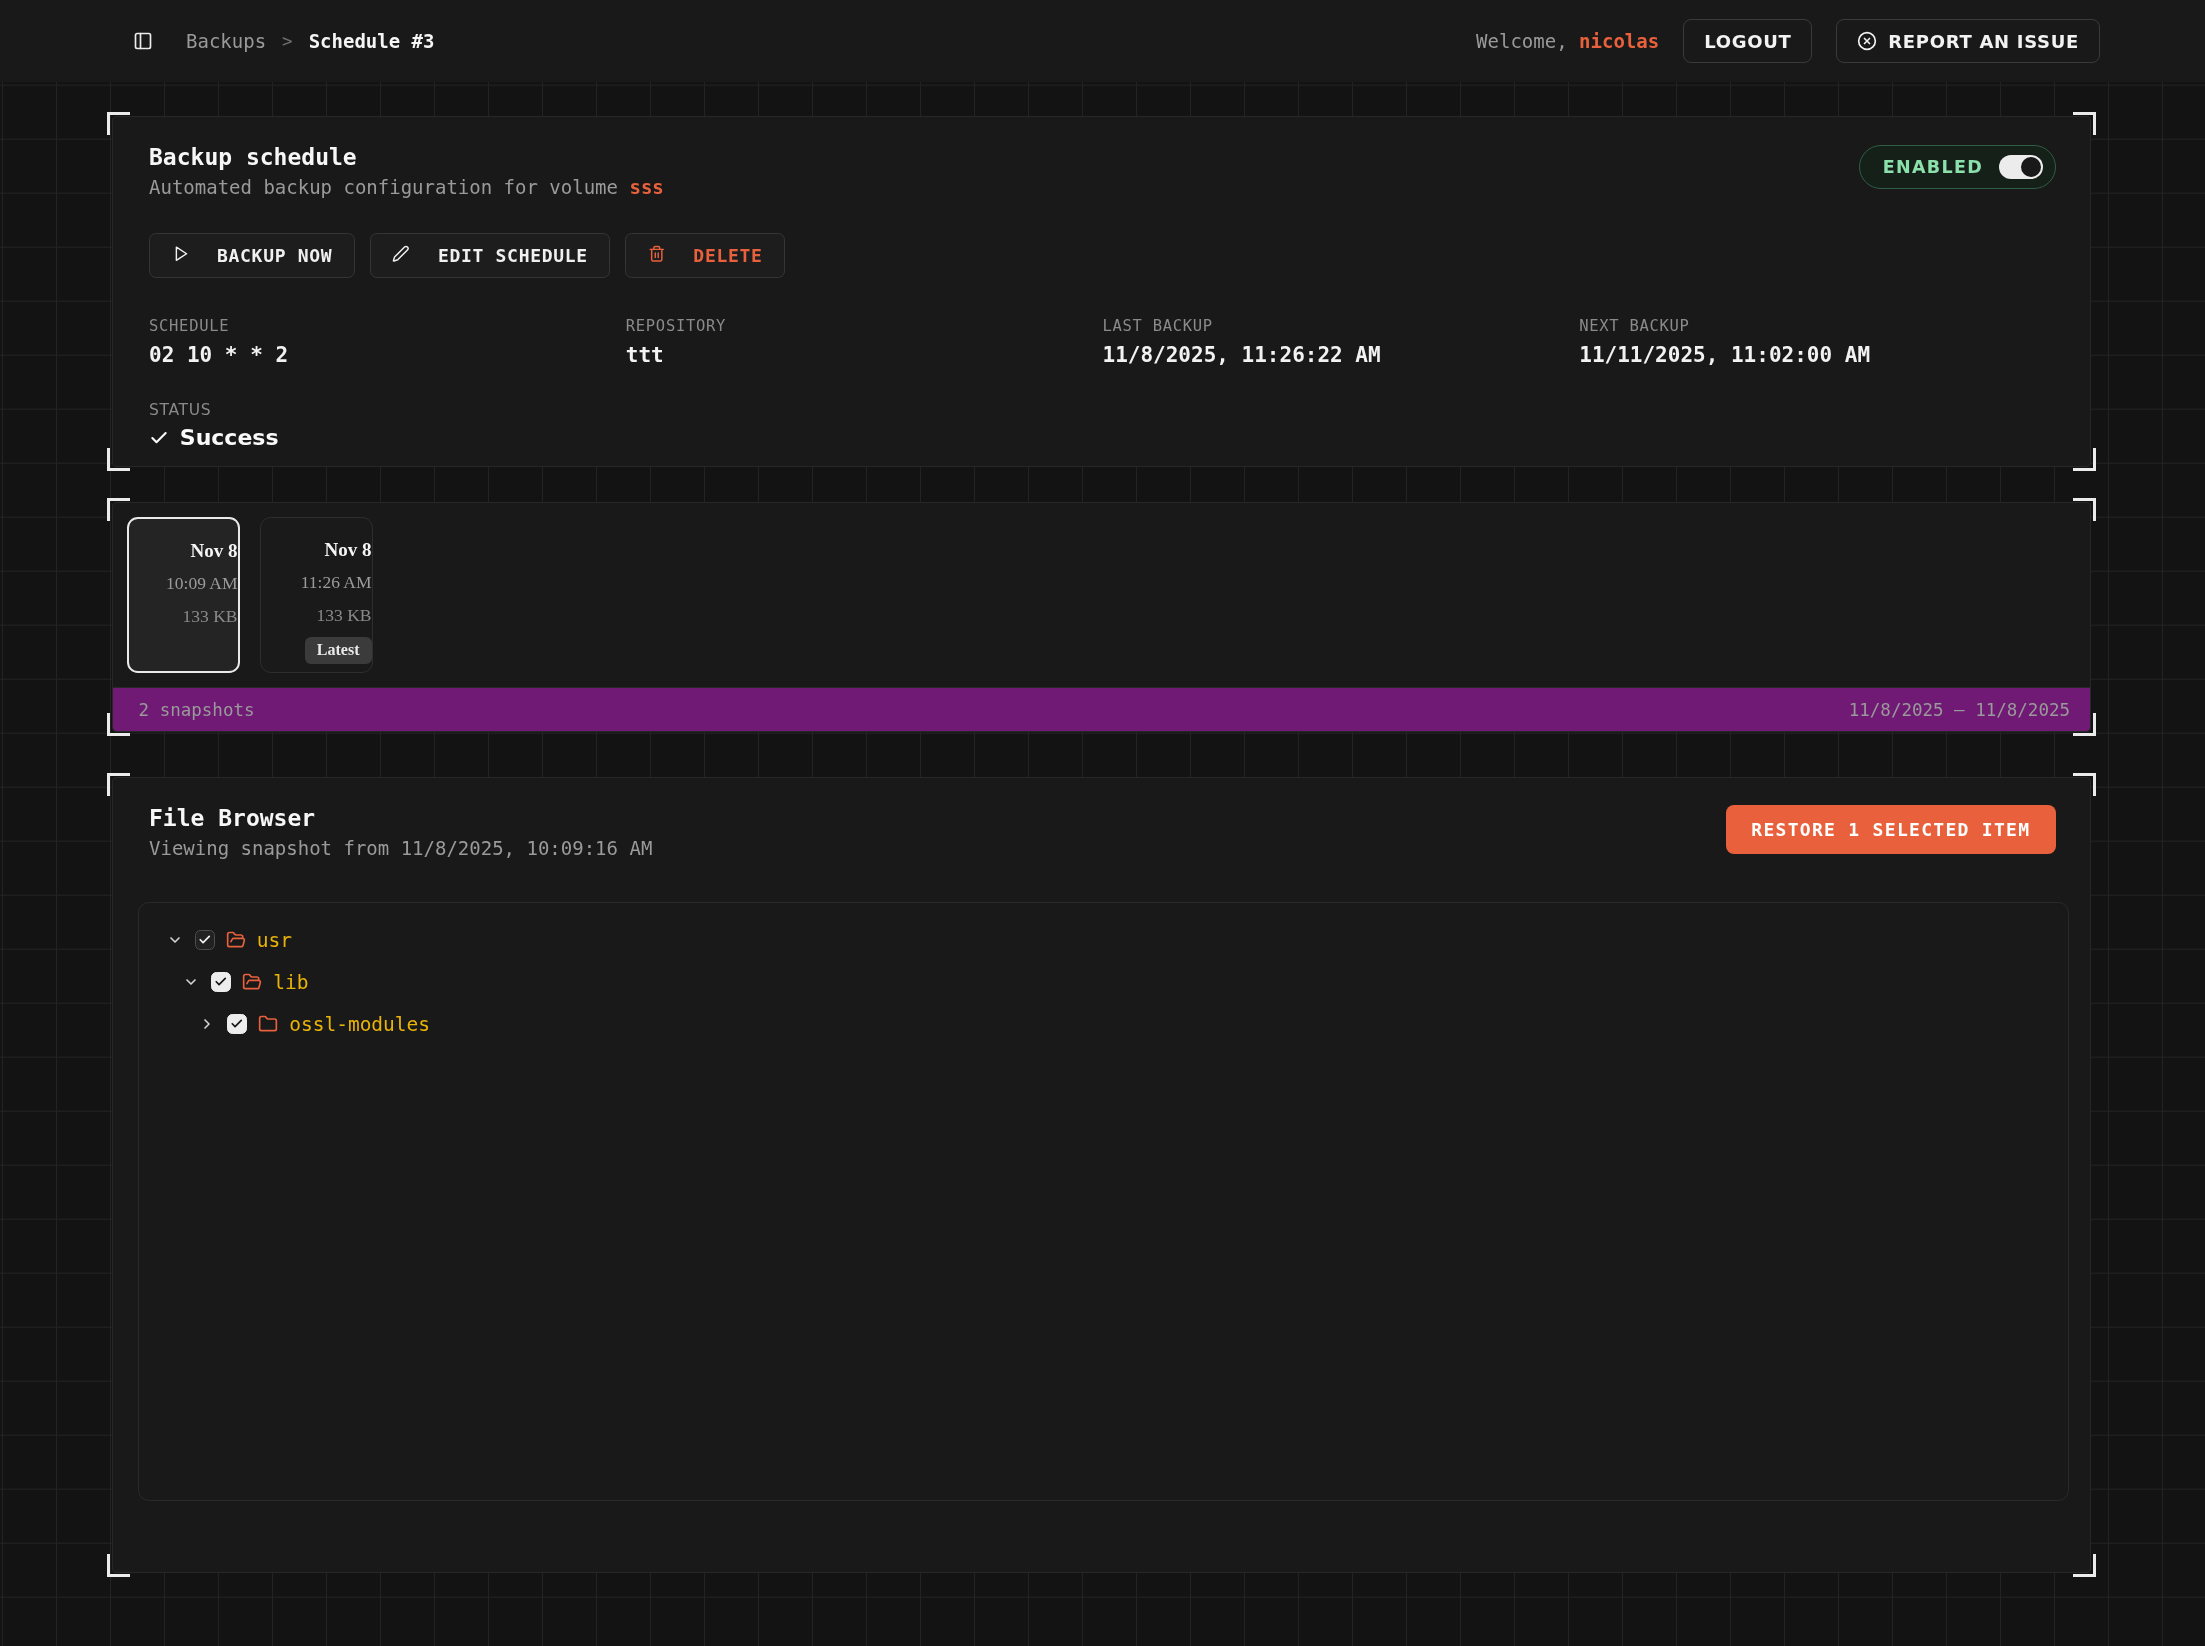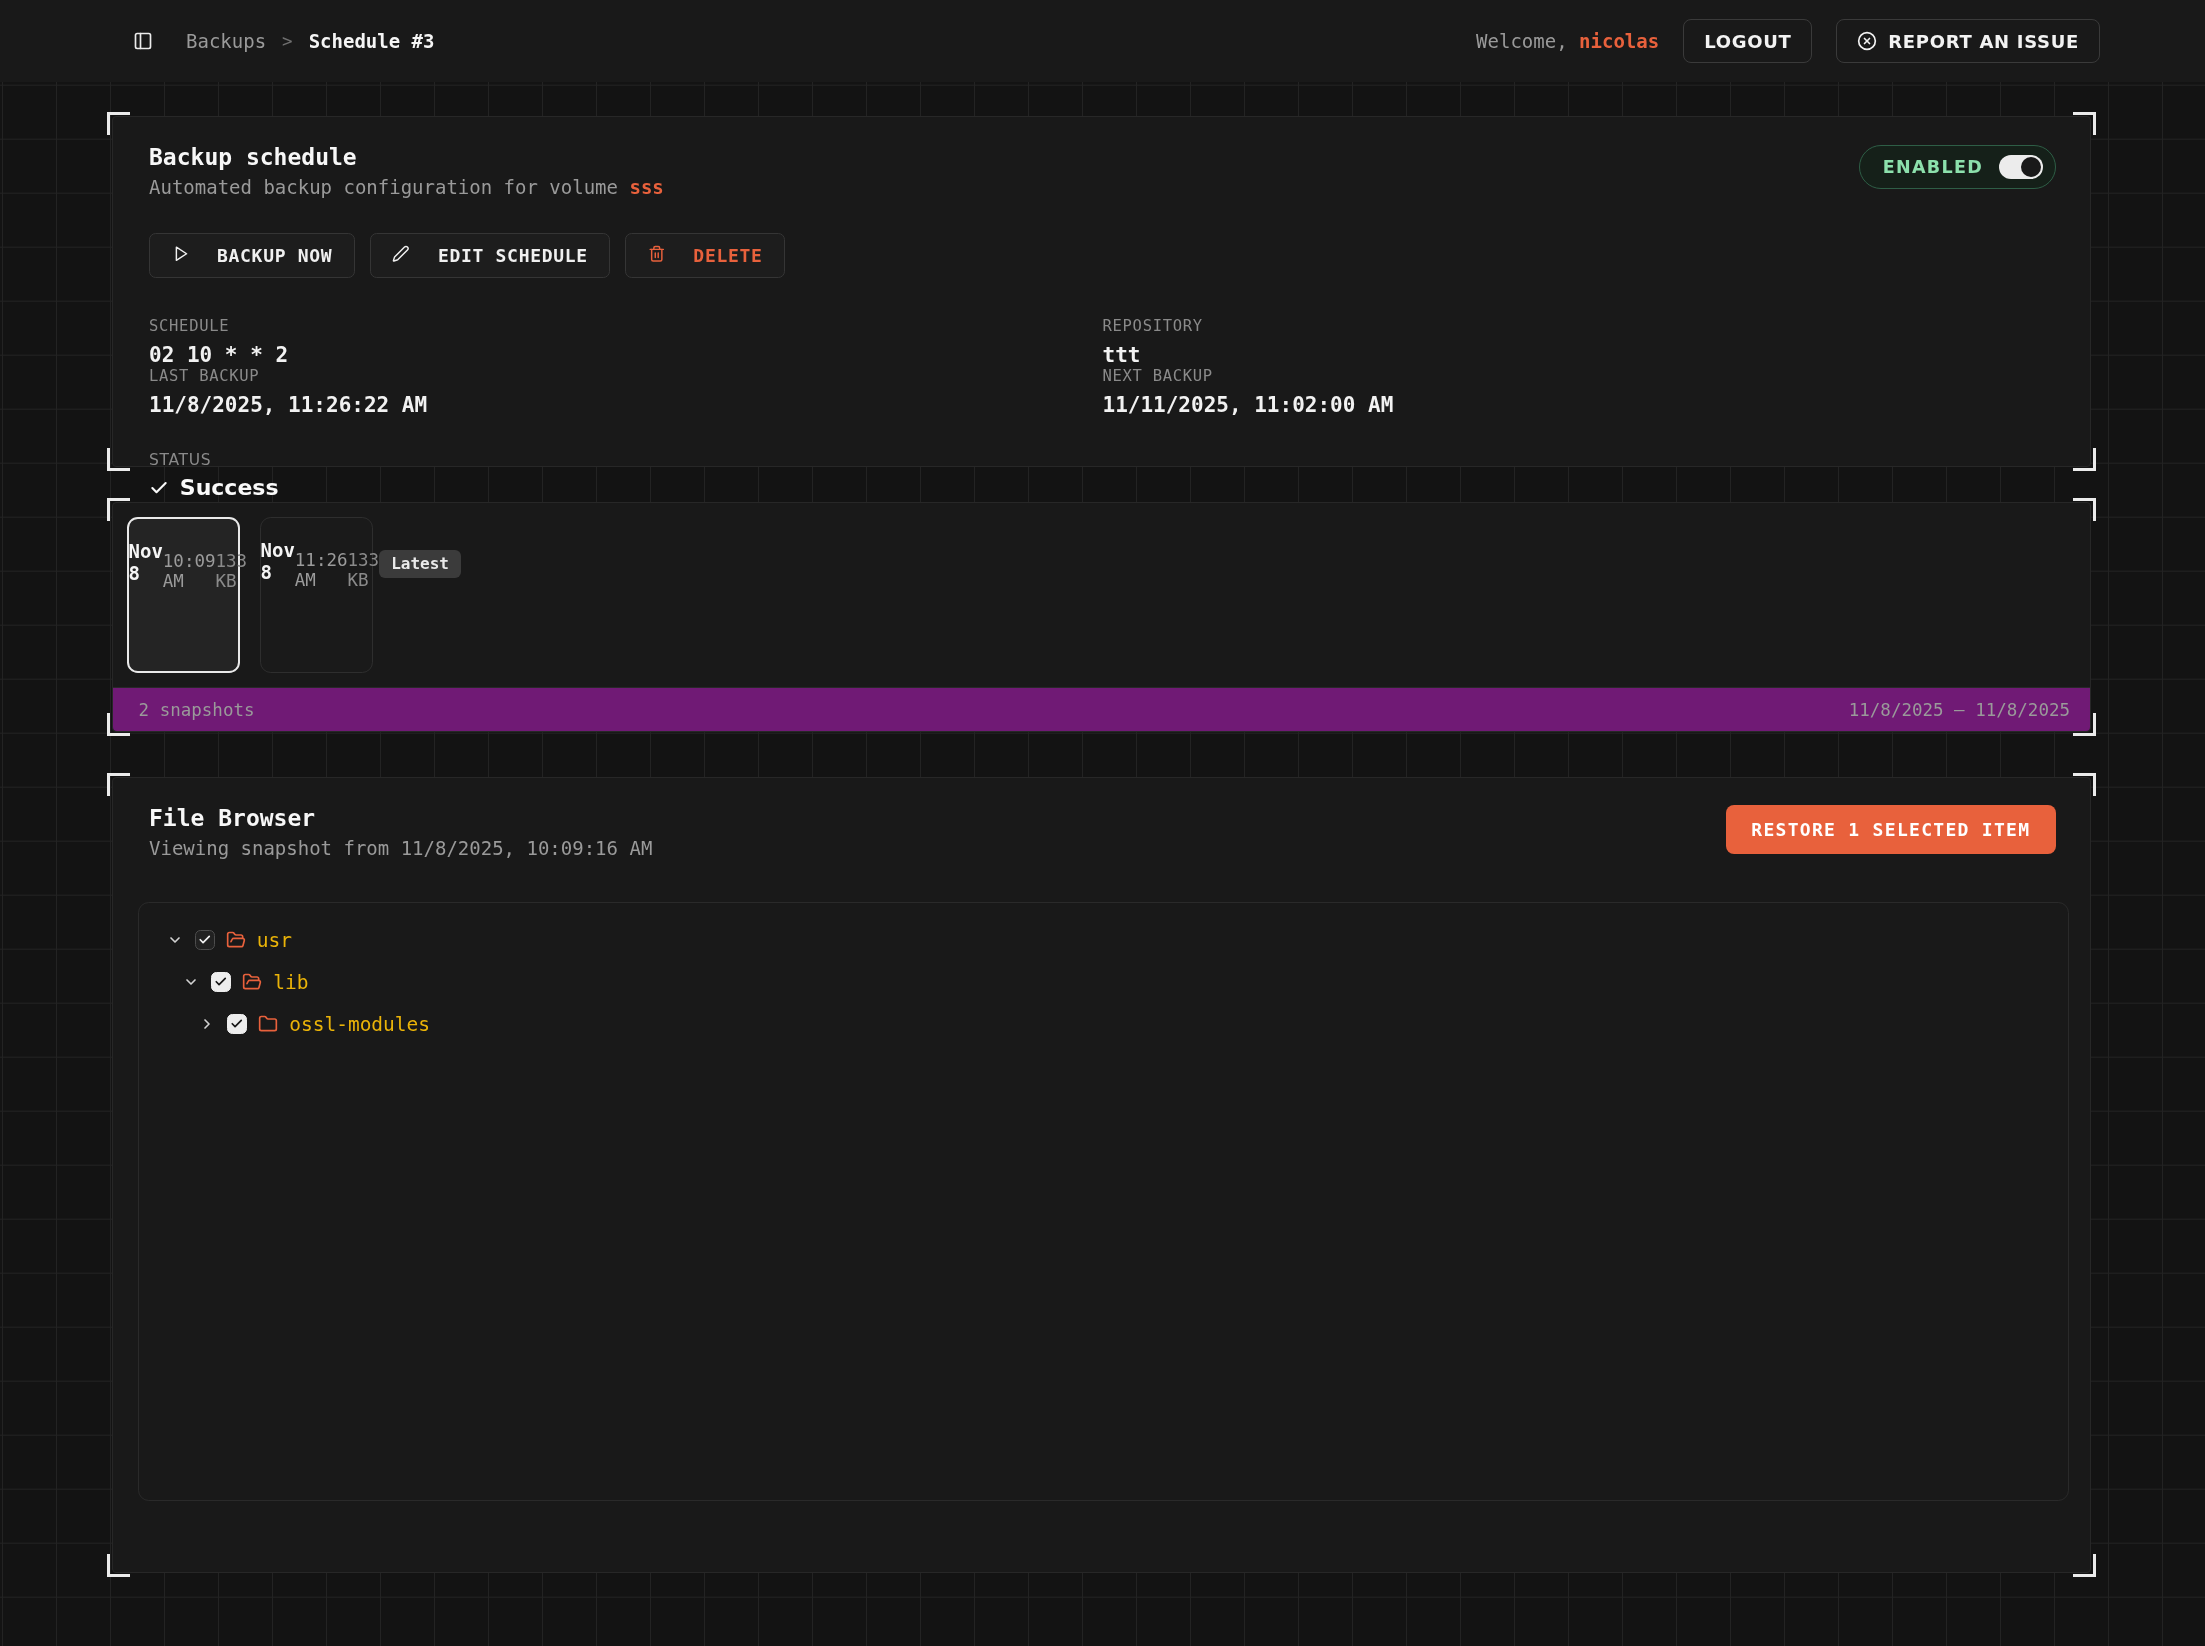--- a/index.html
+++ b/index.html
@@ -54,34 +54,34 @@
   .switch .knob { position:absolute; top:2px; right:2px; width:20px; height:20px;
                   border-radius:50%; background:#191919; }
 
   .btn-row { display:flex; gap:15px; margin-top:35px; }
   .act-btn { display:inline-flex; align-items:flex-start; gap:28px; background:#1d1d1d;
              border:1.3px solid #353535; border-radius:6.7px; padding:10.8px 21.5px;
              color:#f0f0f0; font-size:18px; font-weight:bold; letter-spacing:0.7px;
              font-family:"DejaVu Sans Mono", monospace; cursor:pointer; }
   .act-btn.danger { color:#e8613c; }
 
-  .fields { display:grid; grid-template-columns:repeat(2,1fr); margin-top:39px; }
+  .fields { display:grid; grid-template-columns:repeat(4,1fr); margin-top:39px; }
   .f-label { font-size:15.5px; letter-spacing:0.7px; color:#8a8a8a; }
   .f-value { font-size:21px; font-weight:bold; color:#f2f2f2; margin-top:8px; }
 
   .status-block { margin-top:34px; }
   .status-value { display:flex; align-items:center; gap:10.8px; margin-top:6.7px; color:#fafafa; }
   .status-value .txt { font-size:22px; font-weight:bold; }
 
   
   .p2 { top:420px; height:230px; }
   .cards { display:flex; gap:20px; padding:13.5px; }
-  .snap-card { width:113px; height:156px; border-radius:10.8px; display:flex; flex-direction:row;
-               align-items:flex-start; padding-top:21.5px; cursor:pointer;
-               background:#1a1a1a; border:1.3px solid #2e2e2e; }
+  .snap-card { width:113px; height:156px; border-radius:10.8px; display:flex; flex-direction:column;
+               align-items:flex-end; padding-top:21.5px; cursor:pointer;
+               background:#1a1a1a; border:1.3px solid #2e2e2e;font-family:Liberation Serif, serif; }
   .snap-card.selected { background:#242424; border:2px solid #e9e9e9; }
   .snap-date { font-size:19px; font-weight:bold; color:#f5f5f5; }
   .snap-time { font-size:17.5px; color:#9b9b9b; margin-top:11.4px; }
   .snap-size { font-size:17.5px; color:#8a8a8a; margin-top:11.4px; }
   .snap-badge { margin-top:10.8px; background:#3b3b3b; color:#eaeaea; font-size:16px; font-weight:bold;
                 border-radius:6px; padding:4.7px 12px; }
   .snap-footer { position:absolute; left:0; right:0; bottom:0; height:44px; background:#701a75;
                  border-top:0.7px solid #282828; border-radius:0 0 4px 4px;
                  display:flex; align-items:center; justify-content:space-between;
                  padding:0 20px 0 25.6px; font-size:17.5px; color:#9a9a9a; }

